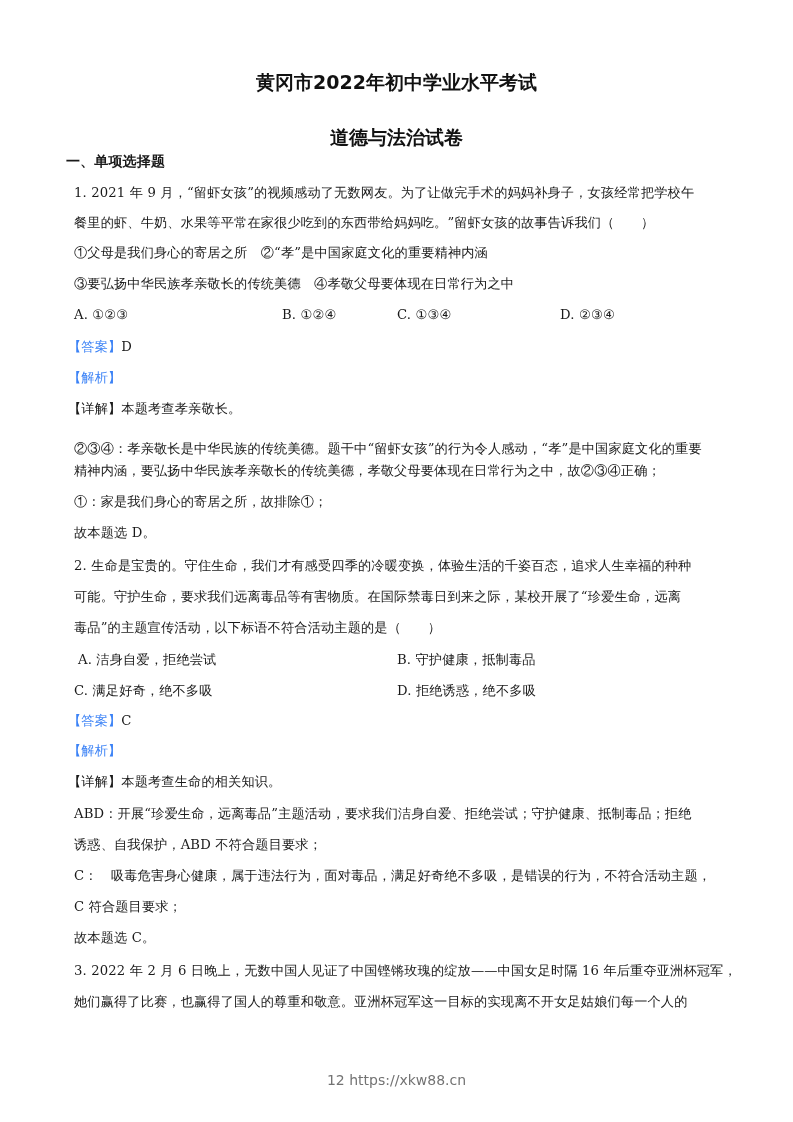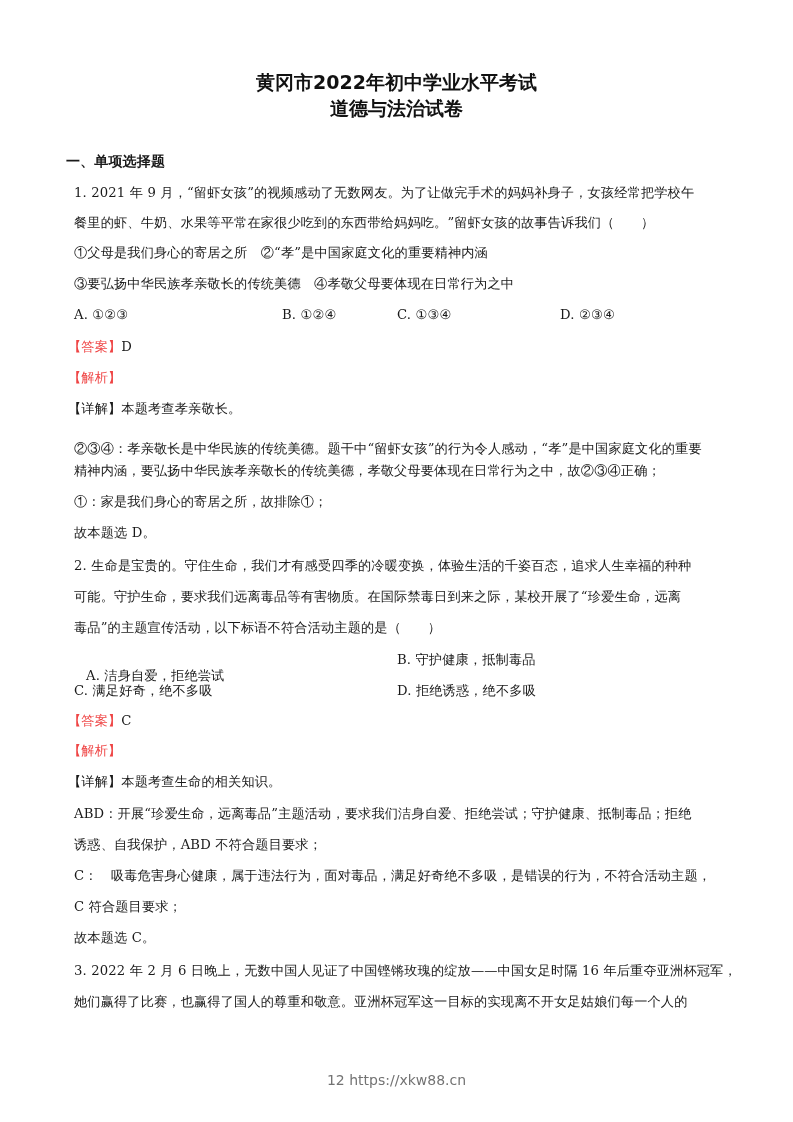--- a/index.html
+++ b/index.html
@@ -3,32 +3,32 @@
 <meta charset="utf-8">
 <style>
   html, body { margin: 0; padding: 0; background: #ffffff; }
   body { width: 793px; height: 1122px; position: relative; overflow: hidden;
          font-family: "DejaVu Serif", "Liberation Serif", serif; color: #1a1a1a; }
   .page { position: absolute; left: 0; top: 0; width: 793px; height: 918px; }
   .title { position: absolute; left: 0; width: 793px; text-align: center;
            font-family: "DejaVu Sans", "Liberation Sans", sans-serif; font-weight: bold; font-size: 19px; color: #111; }
   .line { position: absolute; left: 74px; width: 650px; font-size: 13.2px; line-height: 18px; white-space: nowrap; letter-spacing: 0.15px; }
   .section { font-family: "DejaVu Sans", "Liberation Sans", sans-serif; font-weight: bold; font-size: 14px; left: 66px; }
-  .tag { color: #ef4444; }
+  .tag { color: #3b82f6; }
   .opt { position: absolute; }
   .footer { position: absolute; left: 0; width: 793px; top: 1072px; text-align: center;
             font-family: "DejaVu Sans", "Liberation Sans", sans-serif; font-size: 14px; color: #737373; }
 </style>
 </head>
 <body>
 
 <div class="page">
 
   <div class="title" style="top:70px;">黄冈市2022年初中学业水平考试</div>
-  <div class="title" style="top:96px;">道德与法治试卷</div>
+  <div class="title" style="top:125px;">道德与法治试卷</div>
 
   <div class="line section" style="top:152px;">一、单项选择题</div>
 
   <div class="line" style="top:184px;">1. 2021 年 9 月，“留虾女孩”的视频感动了无数网友。为了让做完手术的妈妈补身子，女孩经常把学校午</div>
   <div class="line" style="top:214px;">餐里的虾、牛奶、水果等平常在家很少吃到的东西带给妈妈吃。”留虾女孩的故事告诉我们（　　）</div>
   <div class="line" style="top:244px;">①父母是我们身心的寄居之所　②“孝”是中国家庭文化的重要精神内涵</div>
   <div class="line" style="top:275px;">③要弘扬中华民族孝亲敬长的传统美德　④孝敬父母要体现在日常行为之中</div>
 
   <div class="line" style="top:306px;">
     <span class="opt" style="left:0px;">A. ①②③</span>
@@ -49,21 +49,21 @@
   <div class="line" style="top:431px;margin-top:9px;">②③④：孝亲敬长是中华民族的传统美德。题干中“留虾女孩”的行为令人感动，“孝”是中国家庭文化的重要</div>
   <div class="line" style="top:462px;">精神内涵，要弘扬中华民族孝亲敬长的传统美德，孝敬父母要体现在日常行为之中，故②③④正确；</div>
   <div class="line" style="top:493px;">①：家是我们身心的寄居之所，故排除①；</div>
   <div class="line" style="top:524px;">故本题选 D。</div>
 
   <div class="line" style="top:557px;">2. 生命是宝贵的。守住生命，我们才有感受四季的冷暖变换，体验生活的千姿百态，追求人生幸福的种种</div>
   <div class="line" style="top:588px;">可能。守护生命，要求我们远离毒品等有害物质。在国际禁毒日到来之际，某校开展了“珍爱生命，远离</div>
   <div class="line" style="top:619px;">毒品”的主题宣传活动，以下标语不符合活动主题的是（　　）</div>
 
   <div class="line" style="top:651px;">
-    <span class="opt" style="left:12px;margin-top:16px;">A. 洁身自爱，拒绝尝试</span>
+    <span class="opt" style="left:4px;">A. 洁身自爱，拒绝尝试</span>
     <span class="opt" style="left:323px;">B. 守护健康，抵制毒品</span>
   </div>
   <div class="line" style="top:682px;">
     <span class="opt" style="left:0px;">C. 满足好奇，绝不多吸</span>
     <span class="opt" style="left:323px;">D. 拒绝诱惑，绝不多吸</span>
   </div>
 
   <div class="line" style="top:712px;left:68px;">
     <span class="tag">【答案】</span><span>C</span>
   </div>

